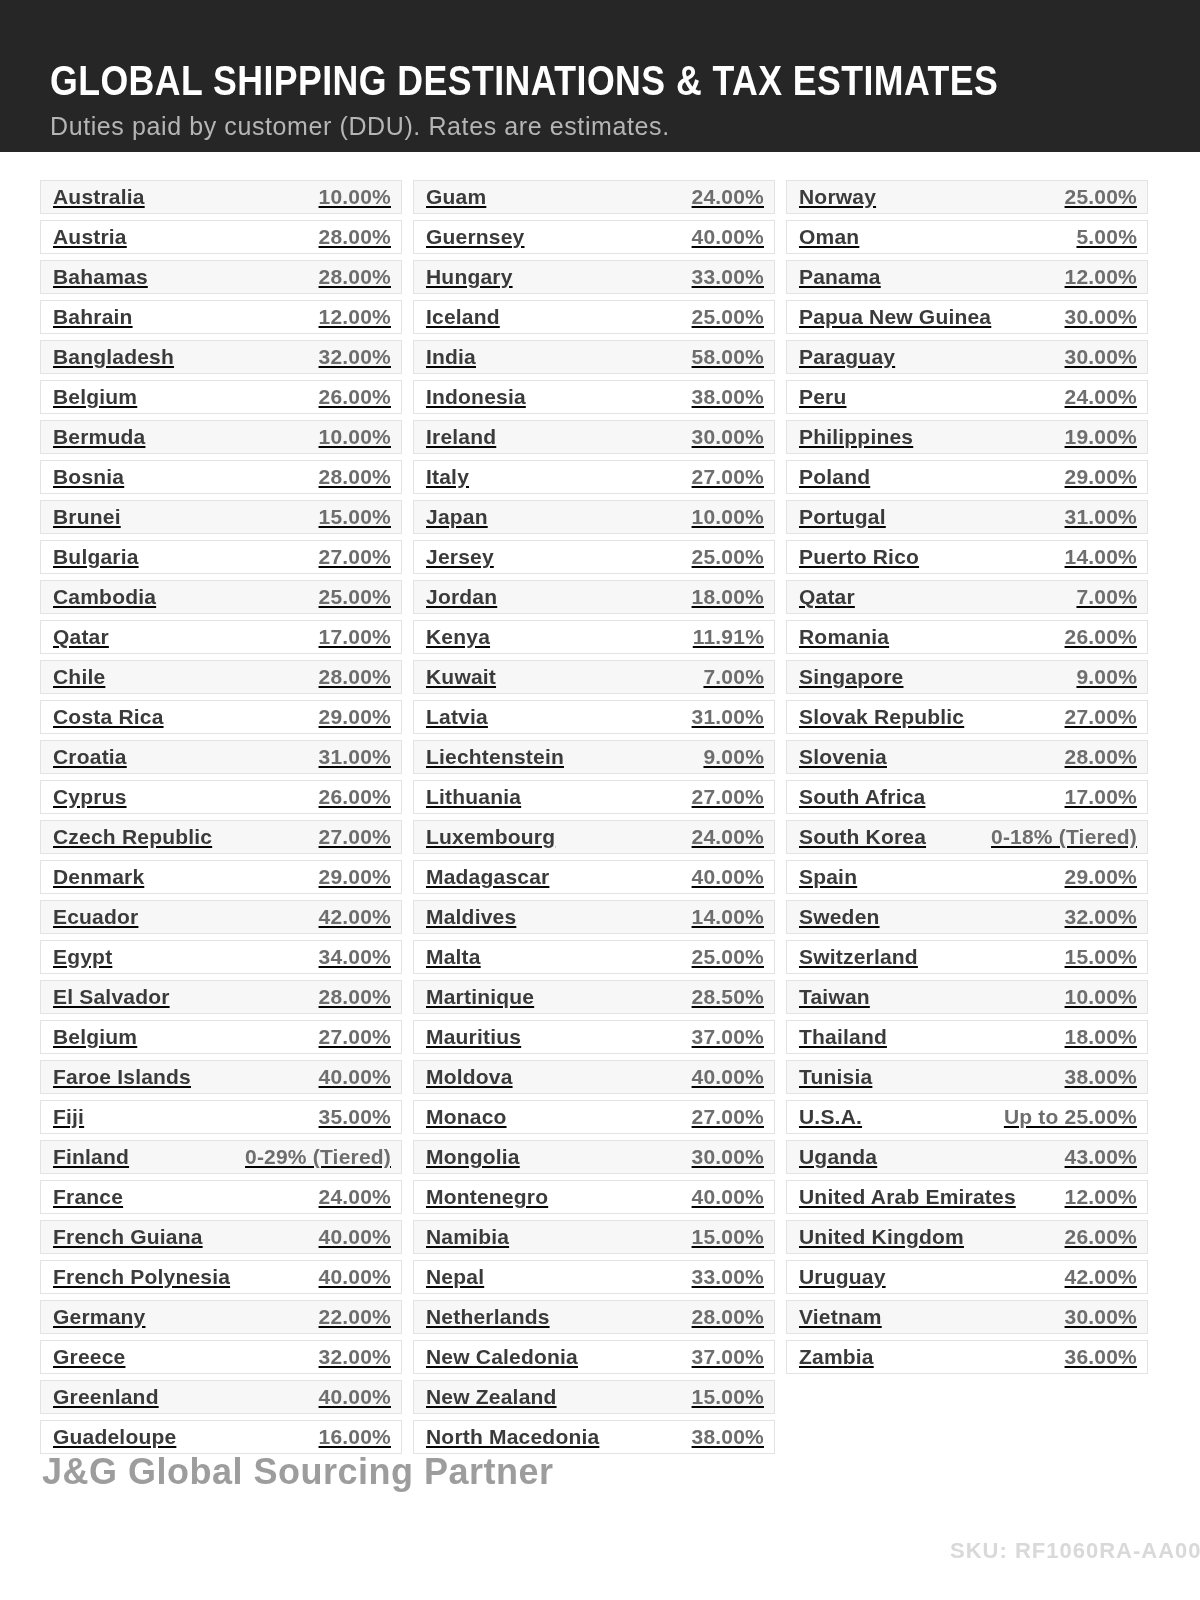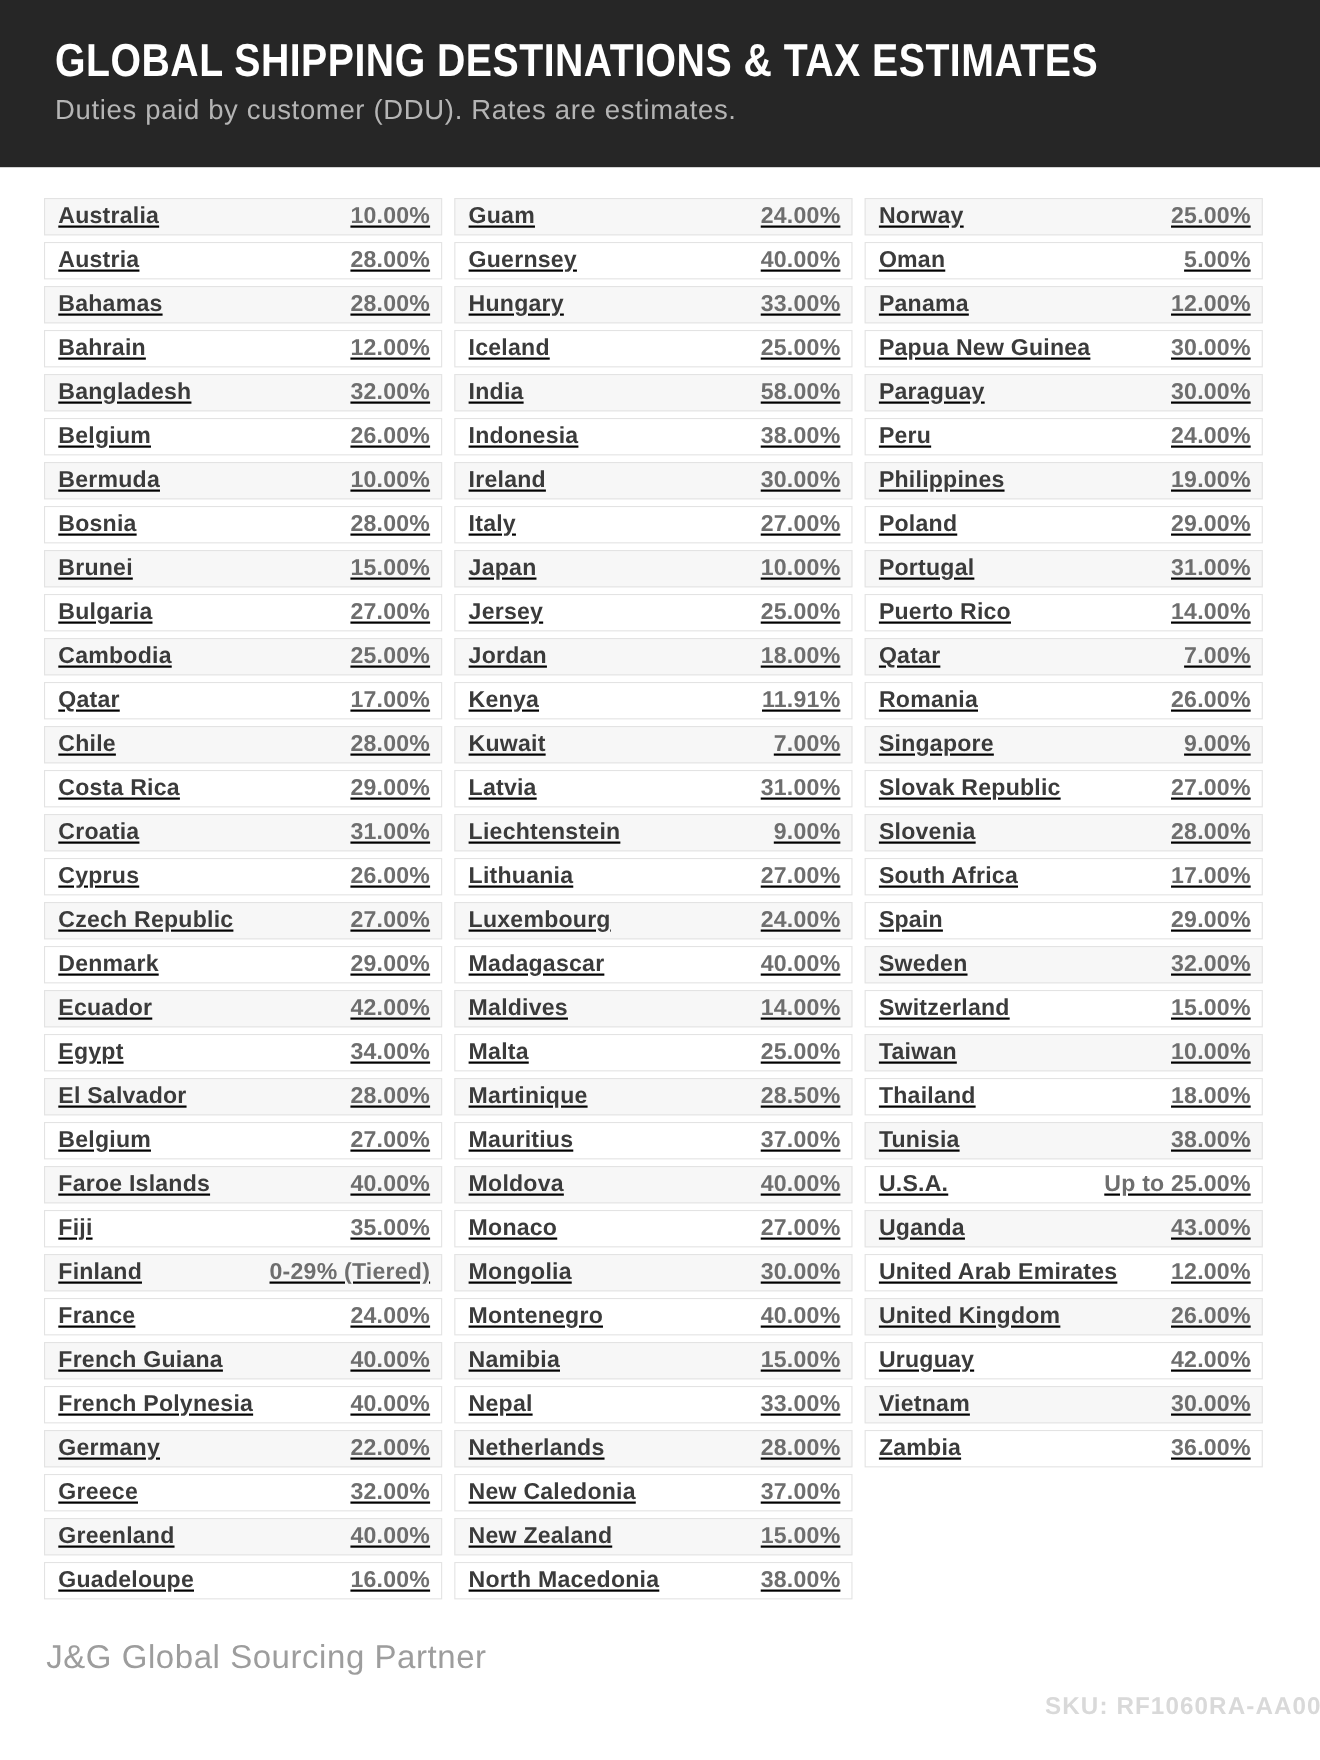--- a/index.html
+++ b/index.html
@@ -5,21 +5,21 @@
   :root{
     --header-bg:#262626; --title:#ffffff; --subtitle:#b5b5b5;
     --row-border:#e3e3e3; --row-alt-bg:#f7f7f7; --row-bg:#ffffff;
     --country:#3b3b3b; --rate:#6e6e6e; --brand:#9d9d9d; --sku:#d9d9d9;
   }
   *{margin:0;padding:0;box-sizing:border-box;}
   html,body{width:1200px;height:1600px;background:#ffffff;}
   body{font-family:"Liberation Sans","DejaVu Sans",sans-serif;overflow:hidden;}
   .page{position:relative;width:1200px;height:1600px;overflow:hidden;background:#ffffff;}
 
-  .hdr{height:152px;background:var(--header-bg);padding:32px 0 0 50px;overflow:hidden;}
+  .hdr{height:152px;background:var(--header-bg);padding:58px 0 0 50px;overflow:hidden;}
   .hdr h1{
     color:var(--title);font-size:42px;font-weight:800;letter-spacing:.5px;
     line-height:1.08;white-space:nowrap;transform:scaleX(.85);transform-origin:left center;
   }
   .hdr p{
     color:var(--subtitle);font-size:25px;font-weight:400;letter-spacing:.6px;
     margin-top:9px;white-space:nowrap;
   }
 
   .grid{
@@ -34,22 +34,22 @@
   .row.alt{background:var(--row-alt-bg);}
   .row .country{
     color:var(--country);font-size:21px;font-weight:700;letter-spacing:.2px;white-space:nowrap;
   }
   .row .rate{
     color:var(--rate);font-size:21px;font-weight:700;letter-spacing:.2px;
     white-space:nowrap;text-align:right;
   }
 
   .brand{
-    position:absolute;left:42px;top:1490px;color:var(--brand);
-    font-size:30px;font-weight:400;letter-spacing:.5px;white-space:nowrap;
+    position:absolute;left:42px;top:1451px;color:var(--brand);
+    font-size:36px;font-weight:700;letter-spacing:.5px;white-space:nowrap;
   }
   .sku{
     position:absolute;left:950px;top:1538px;color:var(--sku);
     font-size:22px;font-weight:700;letter-spacing:1px;white-space:nowrap;
   }
 </style>
 </head>
 <body>
 
 <div class="page">
@@ -378,20 +378,24 @@
           <span class="rate">27.00%</span>
         </div>
         <div class="row alt">
           <span class="country">Slovenia</span>
           <span class="rate">28.00%</span>
         </div>
         <div class="row">
           <span class="country">South Africa</span>
           <span class="rate">17.00%</span>
         </div>
+        <div class="row alt">
+          <span class="country">South Korea</span>
+          <span class="rate">0-18% (Tiered)</span>
+        </div>
         <div class="row">
           <span class="country">Spain</span>
           <span class="rate">29.00%</span>
         </div>
         <div class="row alt">
           <span class="country">Sweden</span>
           <span class="rate">32.00%</span>
         </div>
         <div class="row">
           <span class="country">Switzerland</span>

